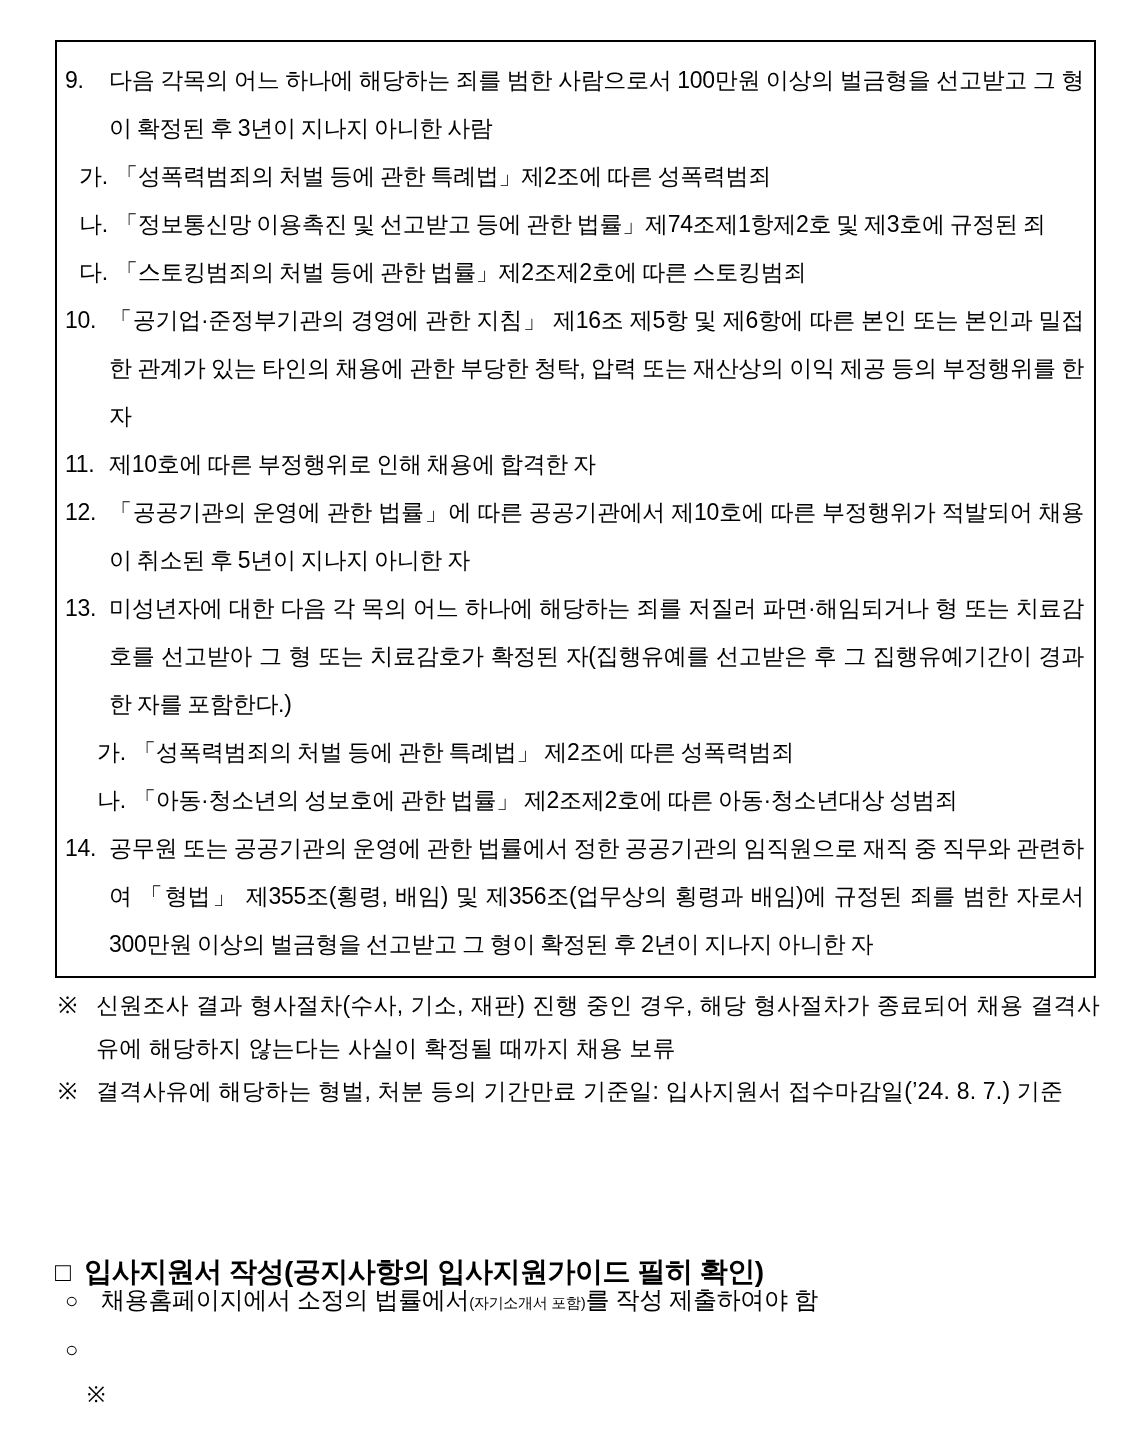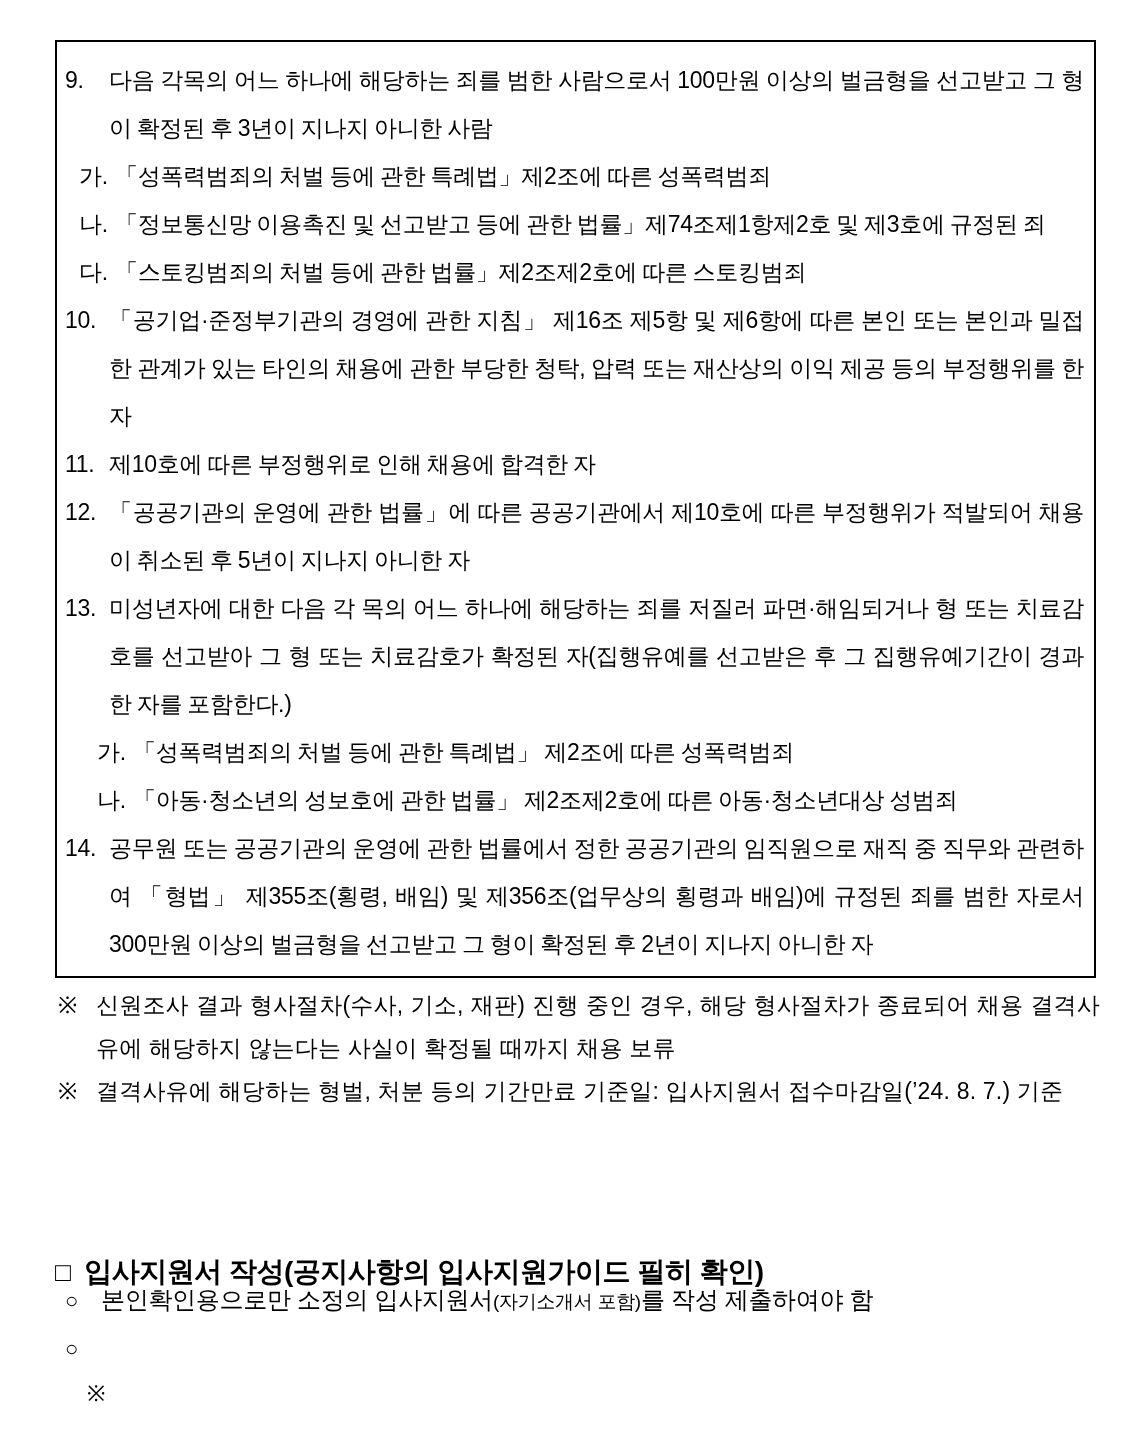--- a/index.html
+++ b/index.html
@@ -91,21 +91,21 @@
   }
   .bullet-line {
     display: flex;
     align-items: baseline;
     font-size: 24px;
     line-height: 47px;
     letter-spacing: -0.3px;
     white-space: nowrap;
   }
   .bullet-line .marker { flex: 0 0 36px; font-size: 22px; }
-  .bullet-line .small { font-size: 19px; }
+  .bullet-line .small { font-size: 15px; }
   .sub-note {
     display: flex;
     align-items: flex-start;
     margin-left: 22px;
     margin-top: 4px;
     font-size: 22px;
     line-height: 36px;
     letter-spacing: 2px;
   }
   .sub-note .marker { flex: 0 0 36px; letter-spacing: 0; }
@@ -176,21 +176,21 @@
   </div>
 
 
   <div class="sub-heading">
     <span class="marker">□</span><span>입사지원서 작성(공지사항의 입사지원가이드 필히 확인)</span>
   </div>
 
   <div class="bullets">
     <div class="bullet-line">
       <span class="marker">○</span>
-      <span><span>본인확인용으로만 소정의 입사지원서</span><span class="small">(자기소개서 포함)</span><span>를 작성 제출하여야 함</span></span>
+      <span><span>채용홈페이지에서 소정의 법률에서</span><span class="small">(자기소개서 포함)</span><span>를 작성 제출하여야 함</span></span>
     </div>
     <div class="bullet-line">
       <span class="marker">○</span>
     </div>
     <div class="sub-note">
       <span class="marker">※</span>
     </div>
   </div>
 
 </div>

